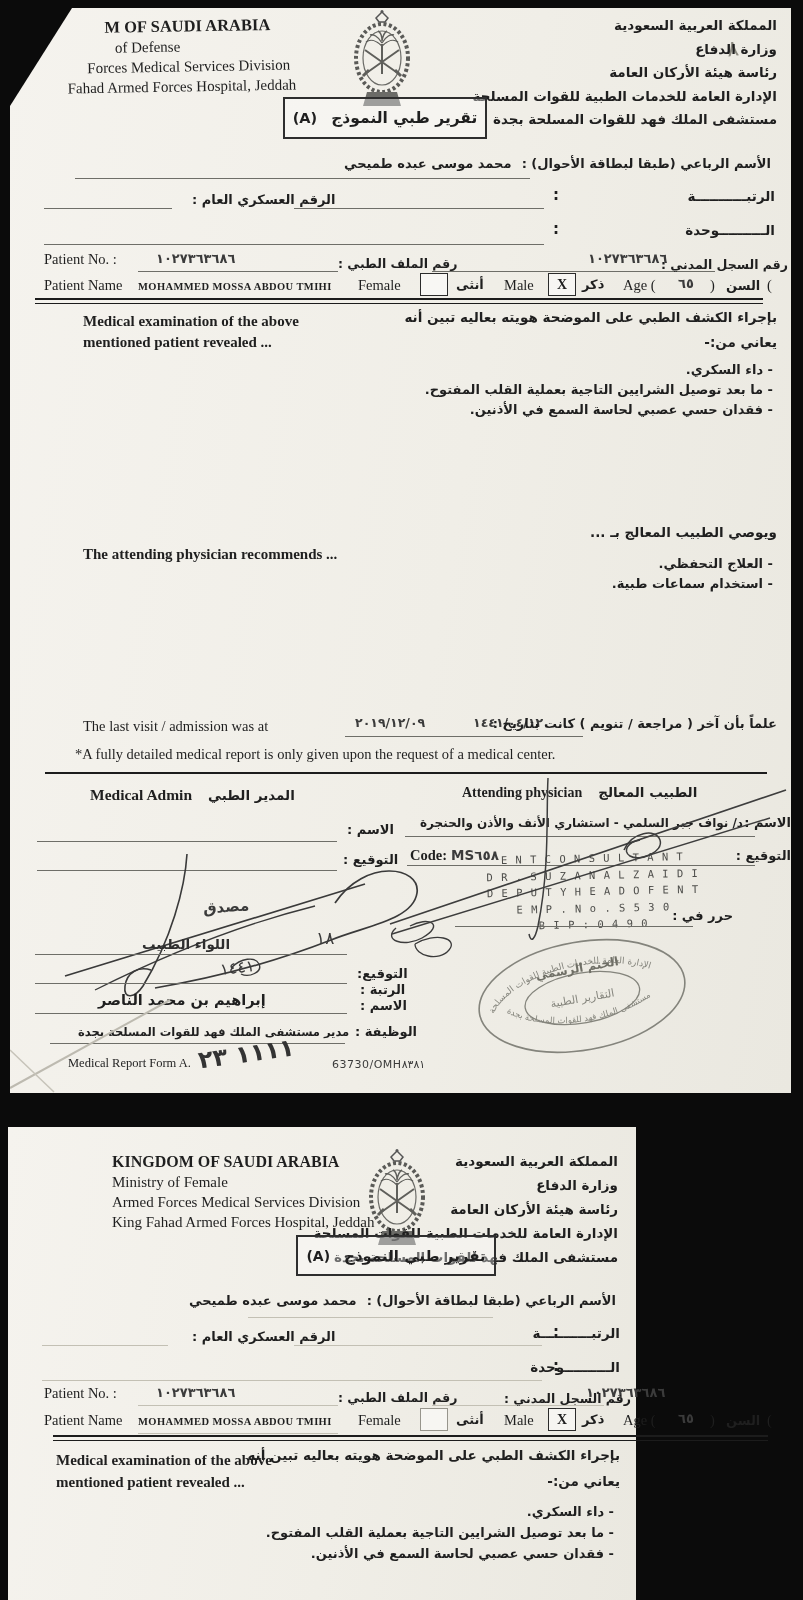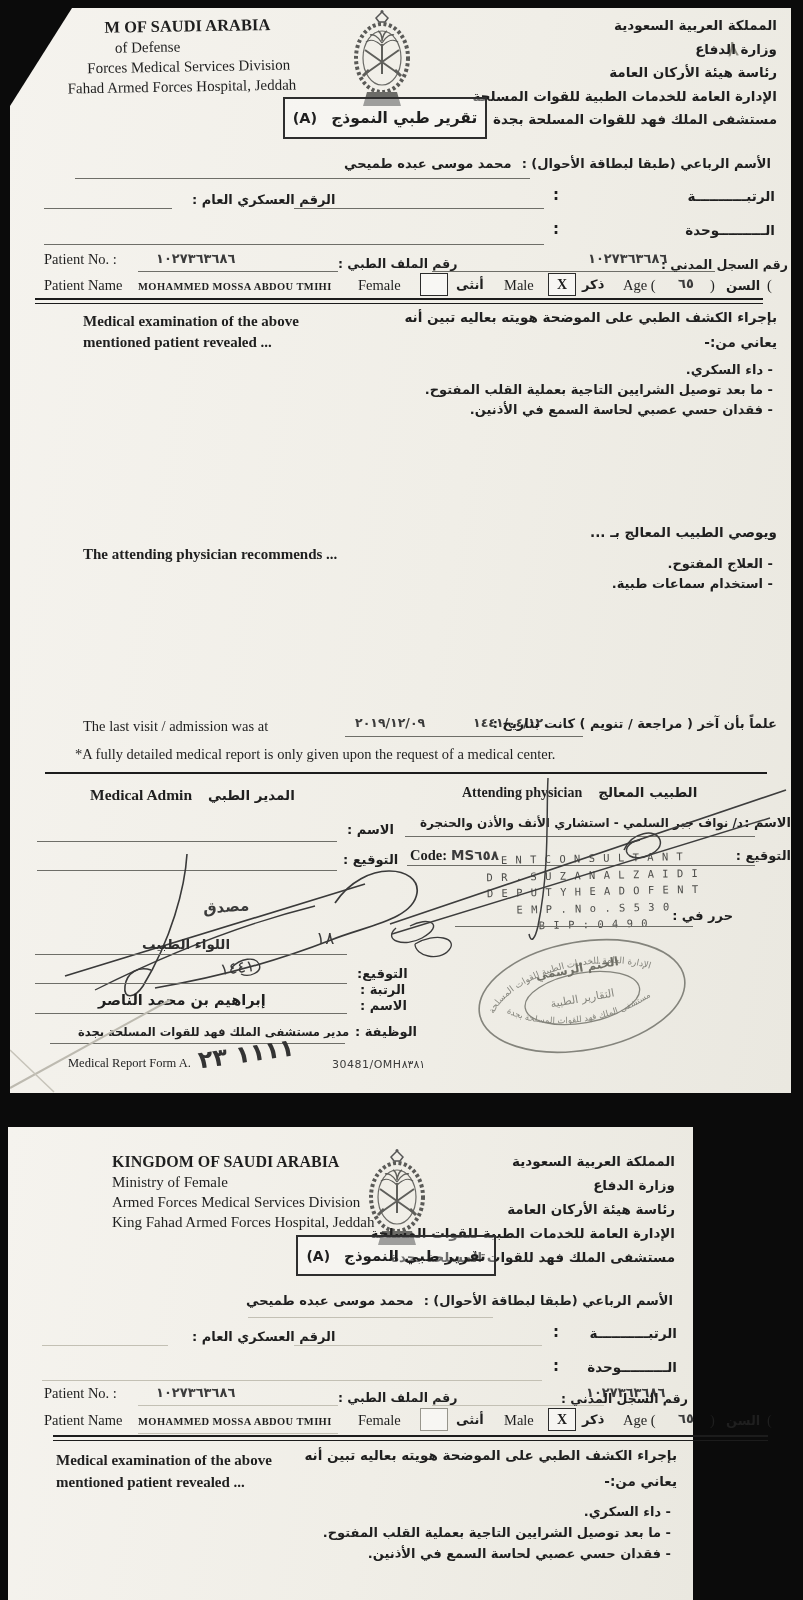--- a/index.html
+++ b/index.html
@@ -118,21 +118,21 @@
   <div class="abs ar" style="right:14px;top:326px;font-size:13.5px;font-weight:600;">يعاني من:-</div>
   <div class="abs ar" style="right:18px;top:352px;font-size:13px;font-weight:600;text-align:right;line-height:20px;">
     <div>- داء السكري.</div>
     <div>- ما بعد توصيل الشرايين التاجية بعملية القلب المفتوح.</div>
     <div>- فقدان حسي عصبي لحاسة السمع في الأذنين.</div>
   </div>
 
   <div class="abs en" style="left:73px;top:538px;font-size:15px;font-weight:bold;">The attending physician recommends ...</div>
   <div class="abs ar" style="right:14px;top:516px;font-size:13.5px;font-weight:600;">ويوصي الطبيب المعالج بـ ...</div>
   <div class="abs ar" style="right:18px;top:546px;font-size:13px;font-weight:600;text-align:right;line-height:20px;">
-    <div>- العلاج المفتوح.</div>
+    <div>- العلاج التحفظي.</div>
     <div>- استخدام سماعات طبية.</div>
   </div>
 
   <div class="abs en" style="left:73px;top:710px;font-size:14.5px;">The last visit / admission was at</div>
   <div class="abs hand" style="left:345px;top:707px;font-size:12.5px;font-weight:bold;letter-spacing:1px;">٢٠١٩/١٢/٠٩</div>
   <div class="abs hand" style="left:463px;top:707px;font-size:12.5px;font-weight:bold;letter-spacing:1px;">١٤٤١/٠٤/١٢</div>
   <div class="abs u" style="left:335px;top:728px;width:238px;"></div>
   <div class="abs ar" style="right:14px;top:708px;font-size:13px;font-weight:600;">علماً بأن آخر ( مراجعة / تنويم ) كانت بتاريخ :</div>
   <div class="abs en" style="left:65px;top:738px;font-size:14.5px;">*A fully detailed medical report is only given upon the request of a medical center.</div>
   <div class="abs rule1" style="left:35px;top:764px;width:722px;"></div>
@@ -223,31 +223,31 @@
   <div class="abs ar" style="left:350px;top:990px;font-size:13px;font-weight:600;">الاسم :</div>
   <div class="abs ar" style="left:88px;top:984px;font-size:14.5px;font-weight:bold;">إبراهيم بن محمد الناصر</div>
   <div class="abs u" style="left:25px;top:1005px;width:312px;"></div>
 
   <div class="abs ar" style="left:345px;top:1016px;font-size:13px;font-weight:600;text-align:center;">الوظيفة :</div>
   <div class="abs ar" style="left:68px;top:1017px;font-size:11.5px;font-weight:bold;">مدير  مستشفى الملك فهد للقوات المسلحة بجدة</div>
   <div class="abs u" style="left:40px;top:1035px;width:295px;"></div>
 
   <div class="abs en" style="left:58px;top:1048px;font-size:12.5px;">Medical Report Form A.</div>
   <div class="abs hand" style="left:188px;top:1032px;font-size:24px;font-weight:600;letter-spacing:4px;transform:rotate(-8deg);color:#333;">١١١١ ٢٣</div>
-  <div class="abs hand" style="left:322px;top:1050px;font-size:11px;letter-spacing:.5px;">30481/OMH٨٣٨١</div>
+  <div class="abs hand" style="left:322px;top:1050px;font-size:11px;letter-spacing:.5px;">63730/OMH٨٣٨١</div>
 
   <div class="abs" style="left:0;top:980px;pointer-events:none;">
     <svg width="200" height="105" viewBox="0 0 200 105">
       <path d="M0 100 L160 12" stroke="#bdbab0" stroke-width="2" fill="none"></path>
       <path d="M44 104 L0 62" stroke="#c6c3b9" stroke-width="1.5" fill="none"></path>
     </svg>
   </div>
 </div>
 
-<div class="page" style="left:8px;top:1127px;width:685px;height:473px;">
+<div class="page" style="left:8px;top:1127px;width:628px;height:473px;">
 
   <div class="abs" style="left:104px;top:26px;width:290px;">
     <div class="en" style="font-size:16px;font-weight:bold;">KINGDOM OF SAUDI ARABIA</div>
     <div class="en" style="font-size:15px;margin-top:3px;">Ministry of Female</div>
     <div class="en" style="font-size:15px;margin-top:3px;">Armed Forces Medical Services Division</div>
     <div class="en" style="font-size:15px;margin-top:3px;">King Fahad Armed Forces Hospital, Jeddah</div>
   </div>
 
   <div class="abs" style="left:350px;top:22px;">
     <svg width="78" height="102" viewBox="0 0 78 102">

